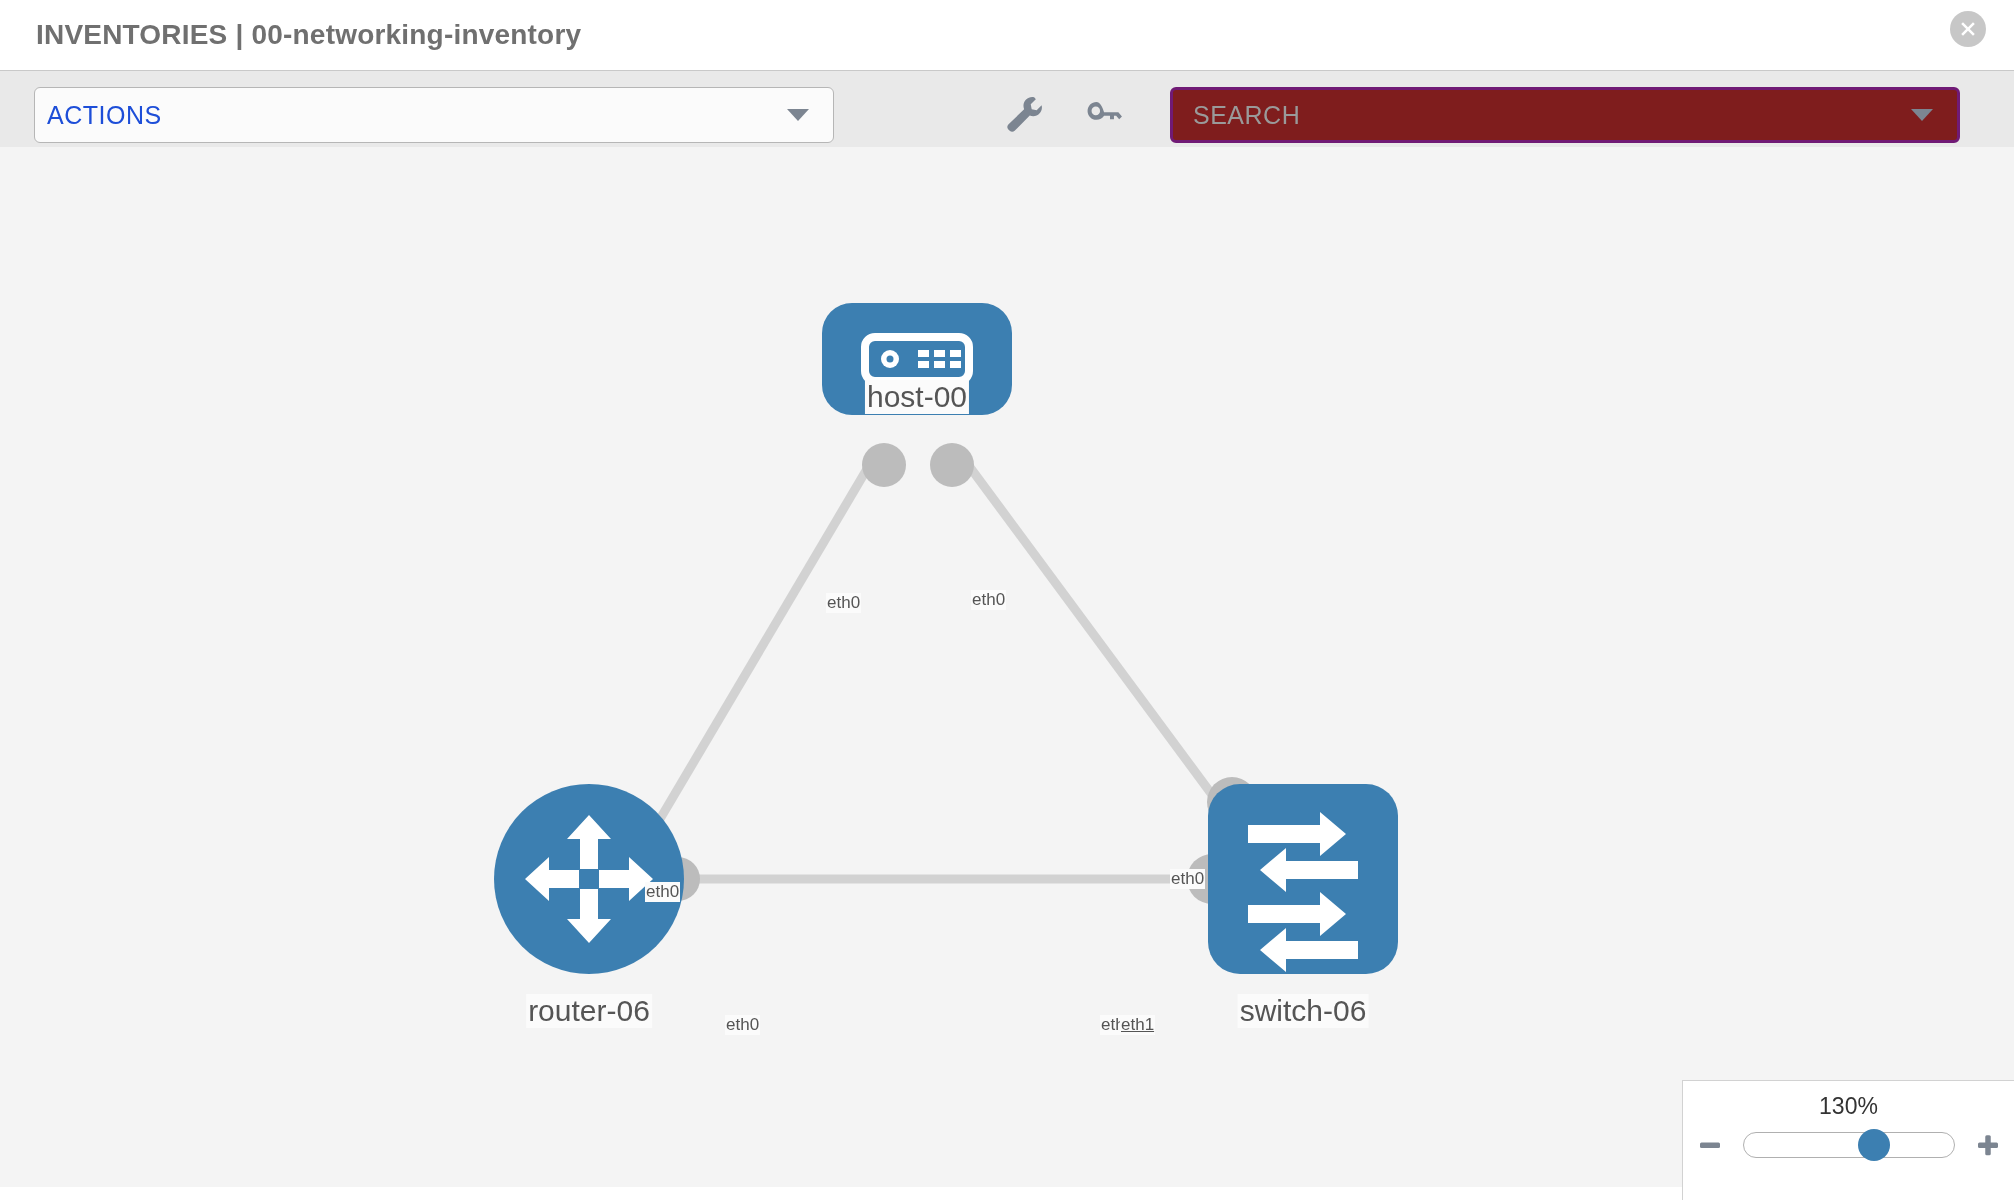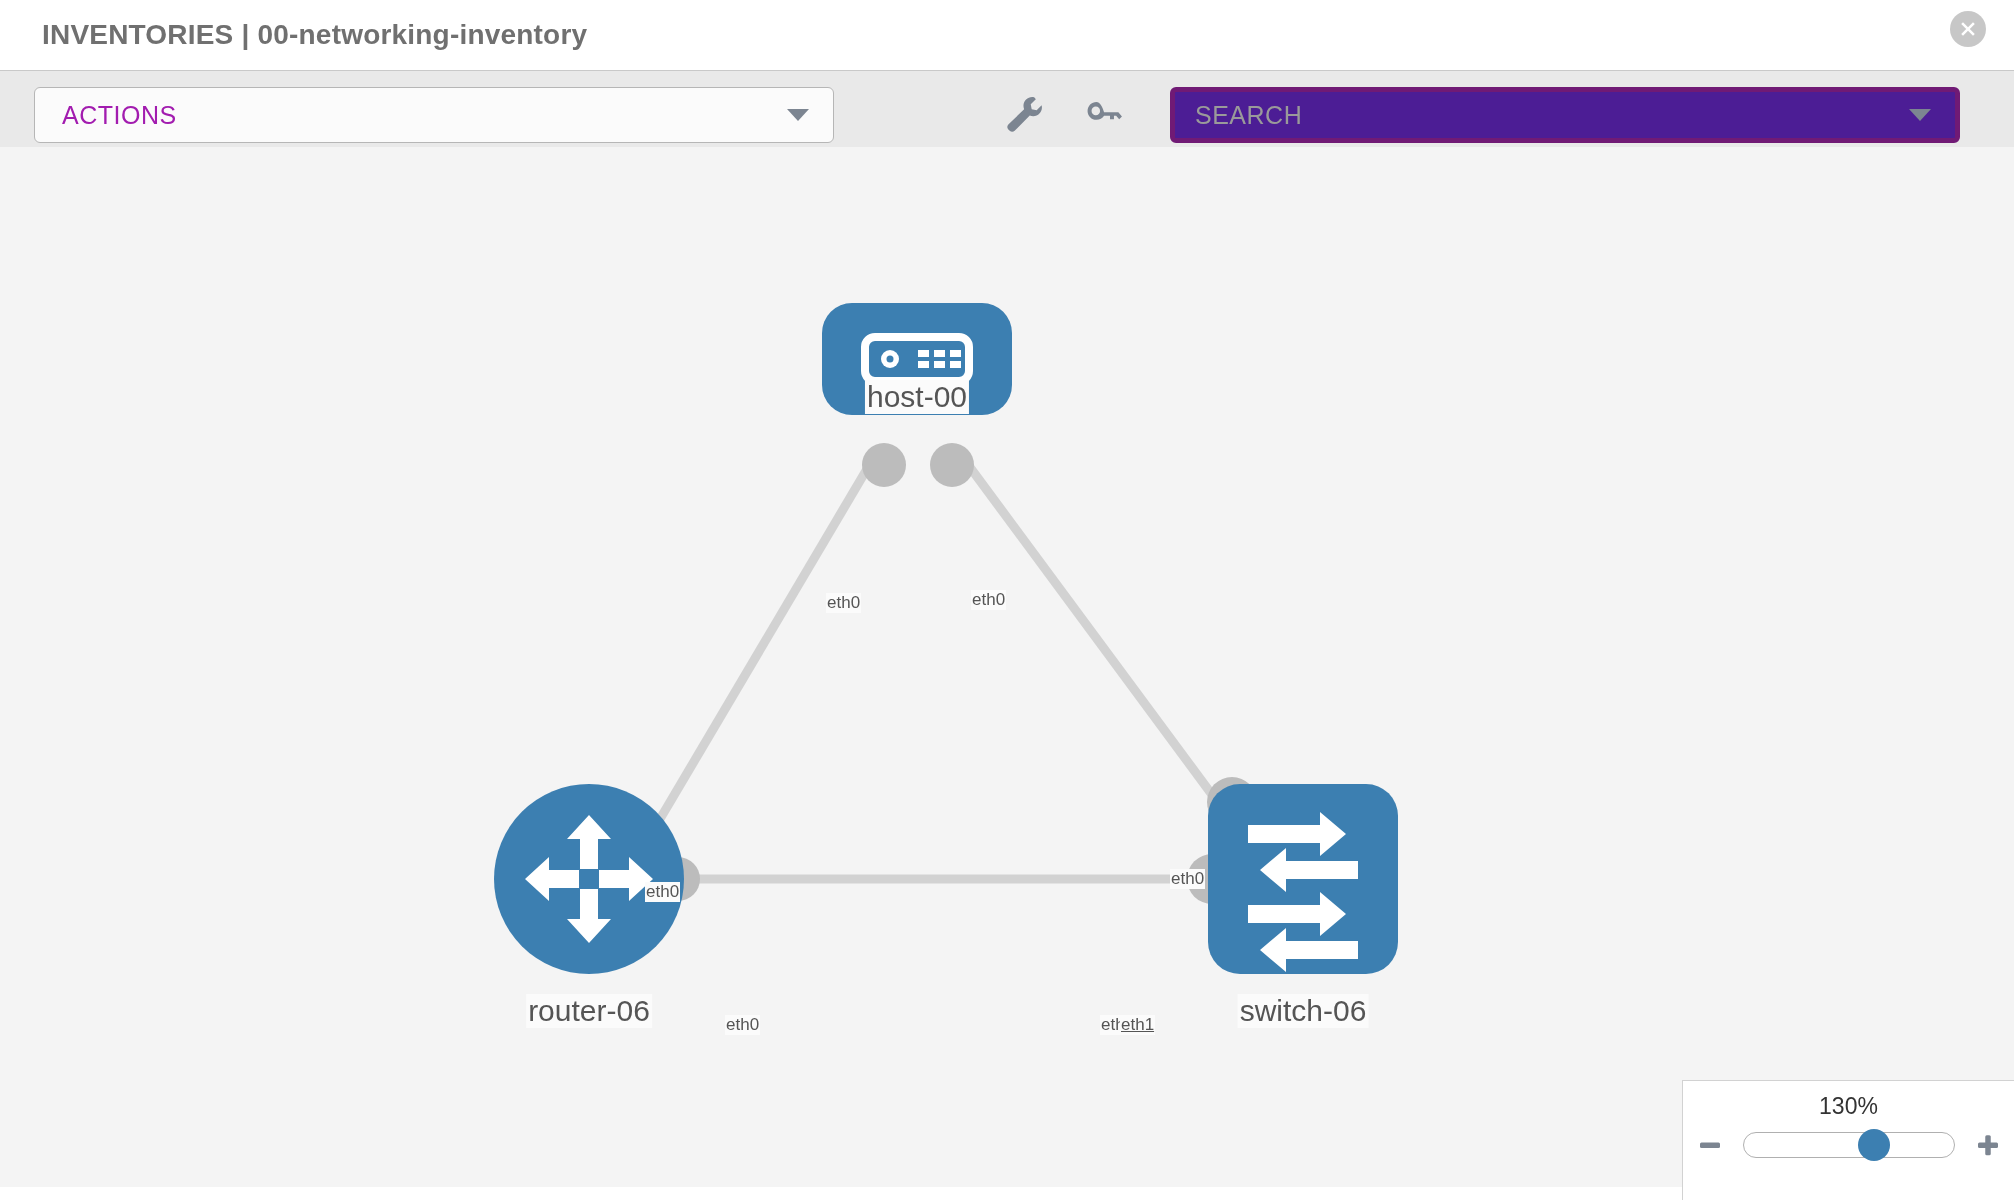--- a/index.html
+++ b/index.html
@@ -10,21 +10,21 @@
     font-family: "Liberation Sans", sans-serif;
     overflow: hidden;
   }
   #app { position: relative; width: 2014px; height: 1200px; }
 
   
   .header {
     position: absolute; left: 0; top: 0;
     width: 2014px; height: 70px;
     background: #ffffff;
-    display: flex; align-items: center; padding-left: 6px;
+    display: flex; align-items: center;
   }
   .header-title {
     margin-left: 36px;
     font-size: 28px; font-weight: bold;
     color: #707070; letter-spacing: 0.2px;
     white-space: nowrap;
   }
   .close-btn {
     position: absolute; right: 28px; top: 11px;
     width: 36px; height: 36px; border-radius: 50%;
@@ -47,43 +47,43 @@
     margin-left: 34px;
     width: 800px; height: 56px;
     background: #fbfbfb;
     border: 1px solid #b6b6b6;
     border-radius: 6px;
     display: flex; align-items: center;
     position: relative;
     cursor: pointer;
   }
   .actions-label {
-    margin-left: 27px;
-    font-size: 25px; color: #a21caf;
+    margin-left: 12px;
+    font-size: 25px; color: #1d4ed8;
     letter-spacing: 0.5px;
   }
   .caret {
     position: absolute; right: 24px; top: 50%;
     transform: translateY(-50%);
     width: 0; height: 0;
     border-left: 11px solid transparent;
     border-right: 11px solid transparent;
     border-top: 12px solid #7c8591;
   }
   .tool-icons {
     margin-left: 168px;
     display: flex; align-items: center; gap: 34px;
   }
   .tool-icon { width: 44px; height: 44px; cursor: pointer; display:block; }
 
   .search-box {
     margin-left: 46px;
     width: 790px; height: 56px;
-    background: #4c1d95;
-    border: 5px solid #701a75;
+    background: #7f1d1d;
+    border: 3px solid #701a75;
     border-radius: 6px;
     display: flex; align-items: center;
     position: relative;
     cursor: text;
   }
   .search-label {
     margin-left: 20px;
     font-size: 25px; color: #9a9a9a;
     letter-spacing: 0.5px;
   }

